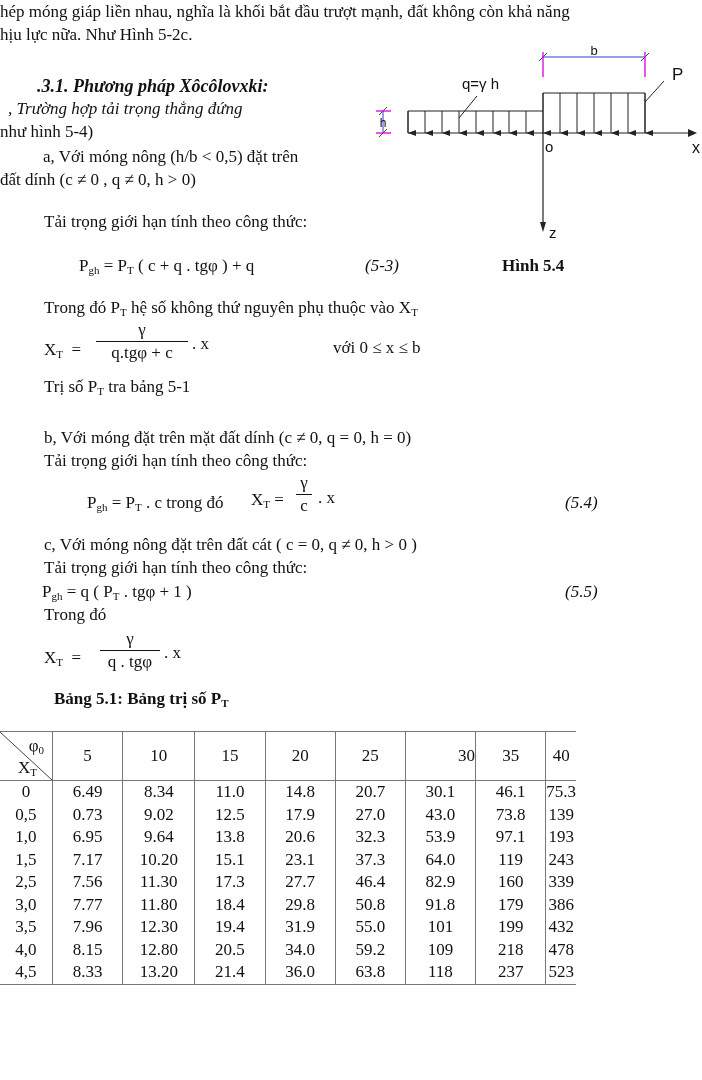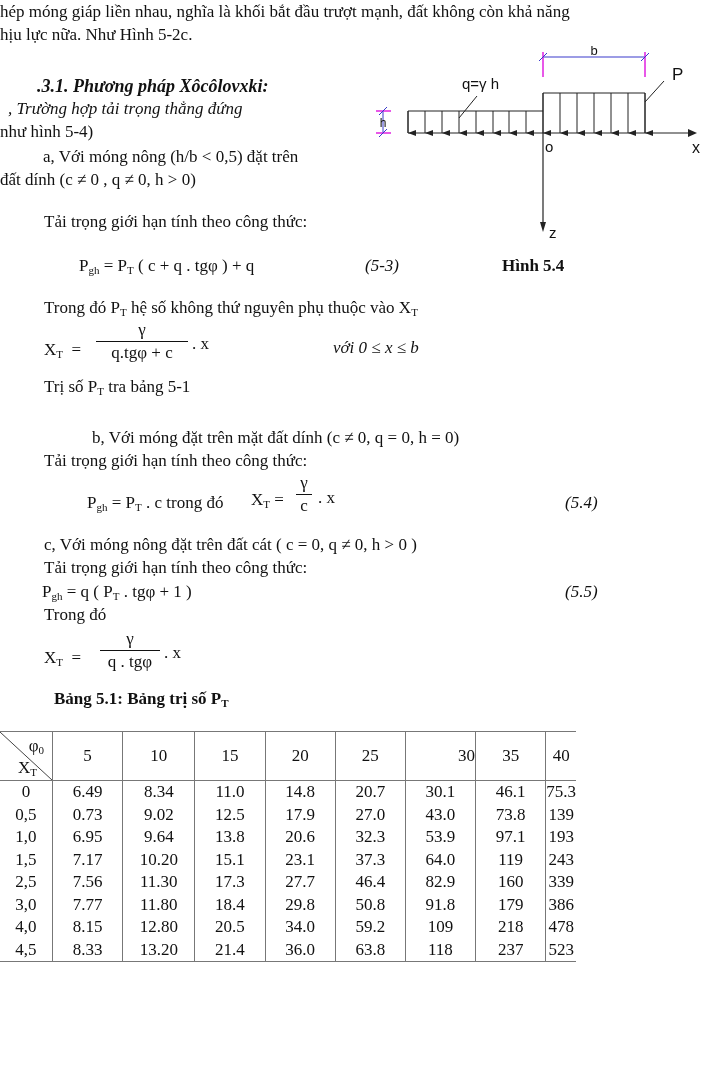--- a/index.html
+++ b/index.html
@@ -116,27 +116,27 @@
 
 <div class="t" style="left:44px;top:340px;">
   <span>X</span><sub>T</sub>&nbsp;&nbsp;<span>=</span>
 </div>
 <div class="frac" style="left:96px;top:320px;width:92px;">
   <span class="num">γ</span>
   <span class="bar"></span>
   <span class="den">q.tgφ + c</span>
 </div>
 <div class="t" style="left:192px;top:334px;">. x</div>
-<div class="t" style="left:333px;top:338px;font-style:italic;">với  0 ≤ x ≤ b</div>
+<div class="t" style="left:333px;top:338px;">với  0 ≤ x ≤ b</div>
 
 <div class="t" style="left:44px;top:377px;">
   <span>Trị số P</span><sub>T</sub><span>  tra bảng 5-1</span>
 </div>
 
-<div class="t" style="left:44px;top:428px;margin-left:48px;">b, Với móng đặt trên mặt đất dính (c ≠ 0, q = 0, h = 0)</div>
+<div class="t" style="left:44px;top:428px;">b, Với móng đặt trên mặt đất dính (c ≠ 0, q = 0, h = 0)</div>
 <div class="t" style="left:44px;top:451px;">Tải trọng giới hạn tính theo công thức:</div>
 <div class="t" style="left:42px;top:493px;margin-left:45px;">
   <span>P</span><sub>gh</sub><span> = P</span><sub>T</sub><span> . c    trong đó</span>
 </div>
 <div class="t" style="left:251px;top:490px;">
   <span>X</span><sub>T</sub> <span>=</span>
 </div>
 <div class="frac" style="left:296px;top:473px;width:16px;">
   <span class="num">γ</span>
   <span class="bar"></span>
@@ -248,20 +248,31 @@
         <td>7.77</td>
         <td>11.80</td>
         <td>18.4</td>
         <td>29.8</td>
         <td>50.8</td>
         <td>91.8</td>
         <td>179</td>
         <td>386</td>
       </tr>
       <tr>
+        <td>3,5</td>
+        <td>7.96</td>
+        <td>12.30</td>
+        <td>19.4</td>
+        <td>31.9</td>
+        <td>55.0</td>
+        <td>101</td>
+        <td>199</td>
+        <td>432</td>
+      </tr>
+      <tr>
         <td>4,0</td>
         <td>8.15</td>
         <td>12.80</td>
         <td>20.5</td>
         <td>34.0</td>
         <td>59.2</td>
         <td>109</td>
         <td>218</td>
         <td>478</td>
       </tr>

